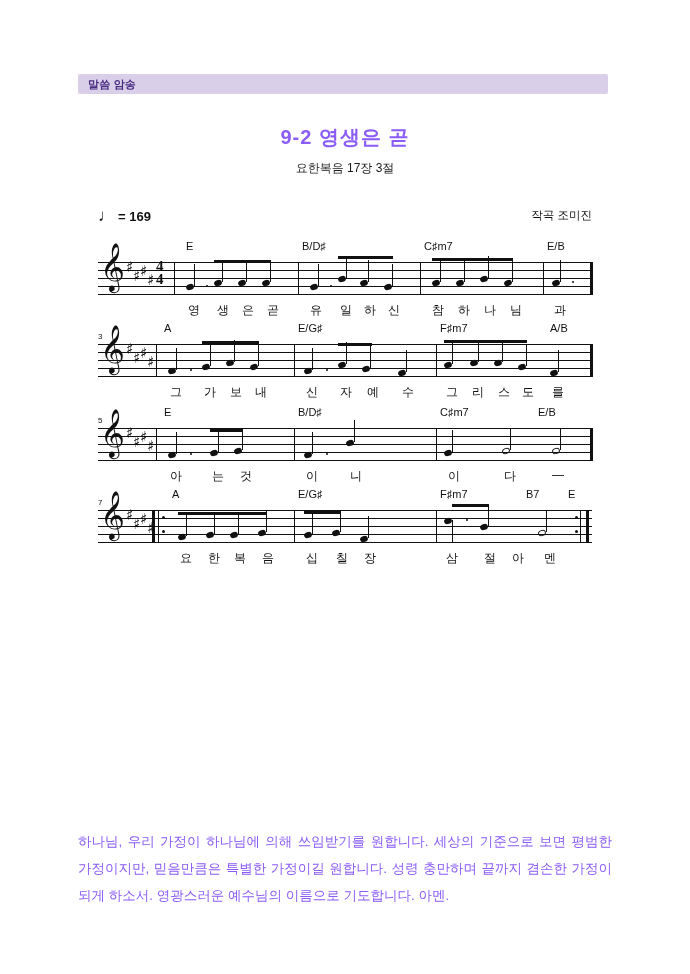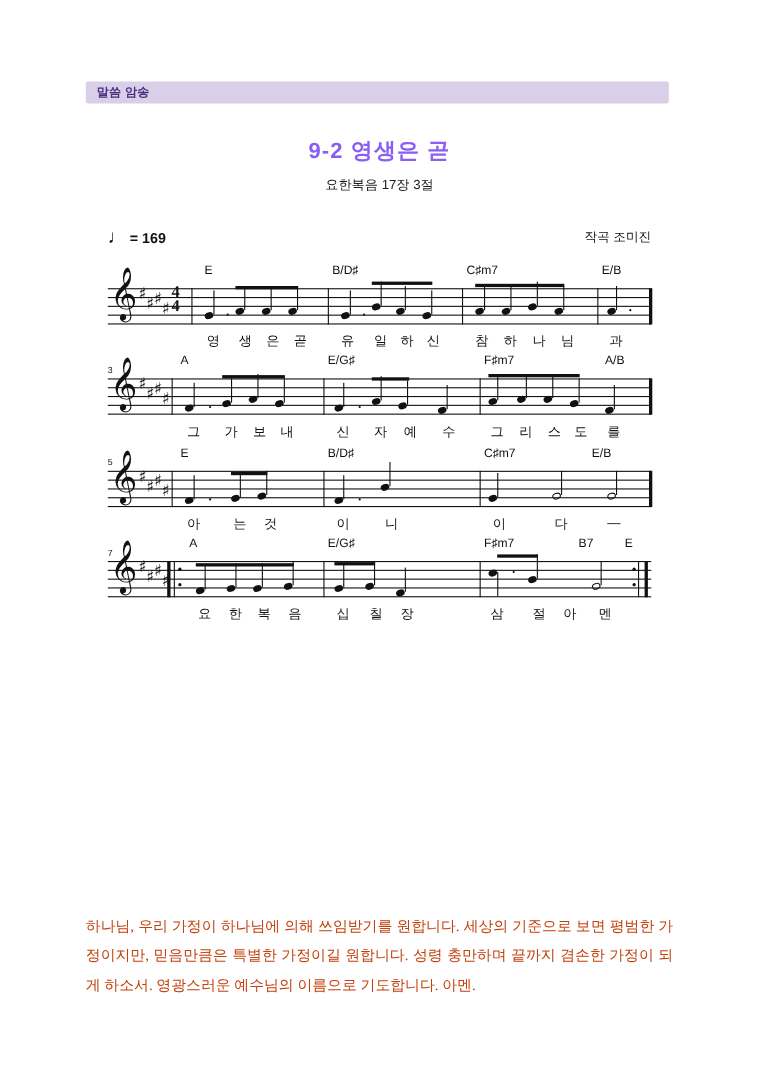--- a/index.html
+++ b/index.html
@@ -259,23 +259,23 @@
   .qr-grid i.on { background: #1b1b1b; }
 
   
   #prayer-text {
     position: absolute;
     left: 78px;
     top: 828px;
     width: 534px;
     font-size: 13.5px;
     line-height: 2.0;
-    color: #c2410c;
+    color: #8b5cf6;
     text-align: justify;
-    font-family: Liberation Serif, serif;
+    font-family: Liberation Sans, sans-serif;
   }
 </style>
 </head>
 <body>
 
 <div class="page">
 
   <div class="section-bar" id="bar-memory">
     <span class="label">말씀 암송</span>
   </div>

